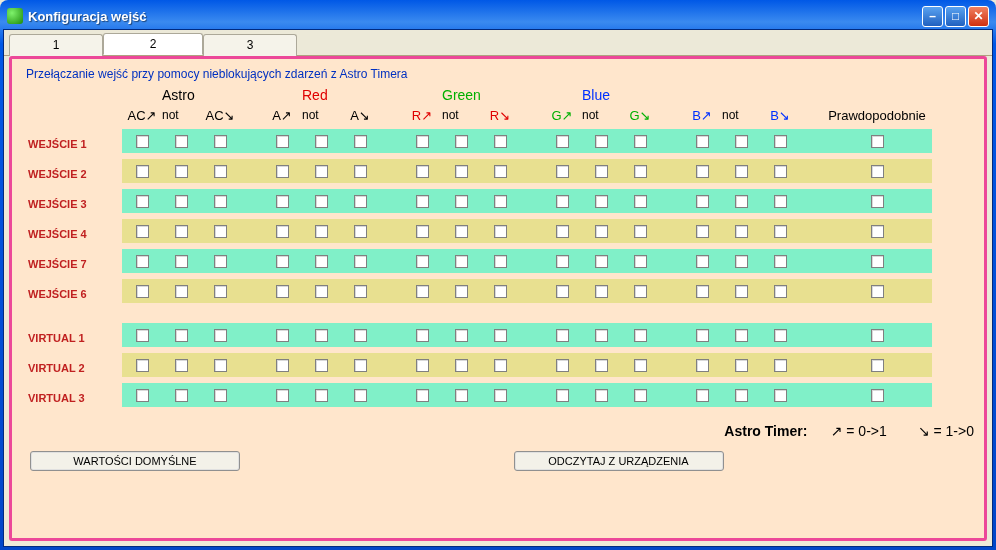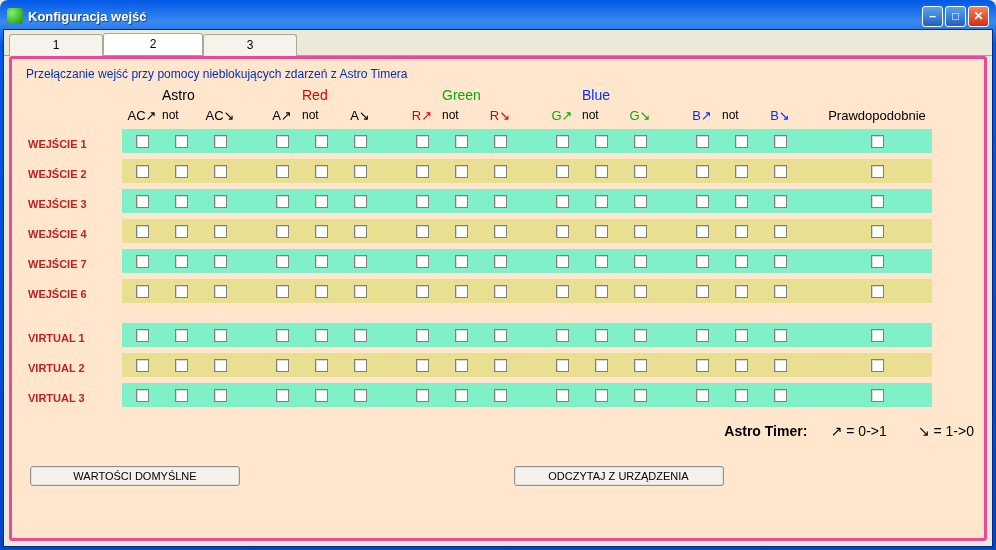--- a/index.html
+++ b/index.html
@@ -160,21 +160,20 @@
   .legend {
     text-align: right;
     font-size: 14px;
     color: #000;
     padding: 10px 0 12px 0;
   }
   .buttons {
     display: flex;
     padding: 0 8px 2px 8px;
     gap: 31px;
-    margin-top: 15px;
   }
   .btn {
     background: #f3f1e9;
     border: 1px solid #909090;
     border-radius: 3px;
     padding: 3px 0;
     text-align: center;
     font-size: 11px;
     cursor: pointer;
     width: 210px;

